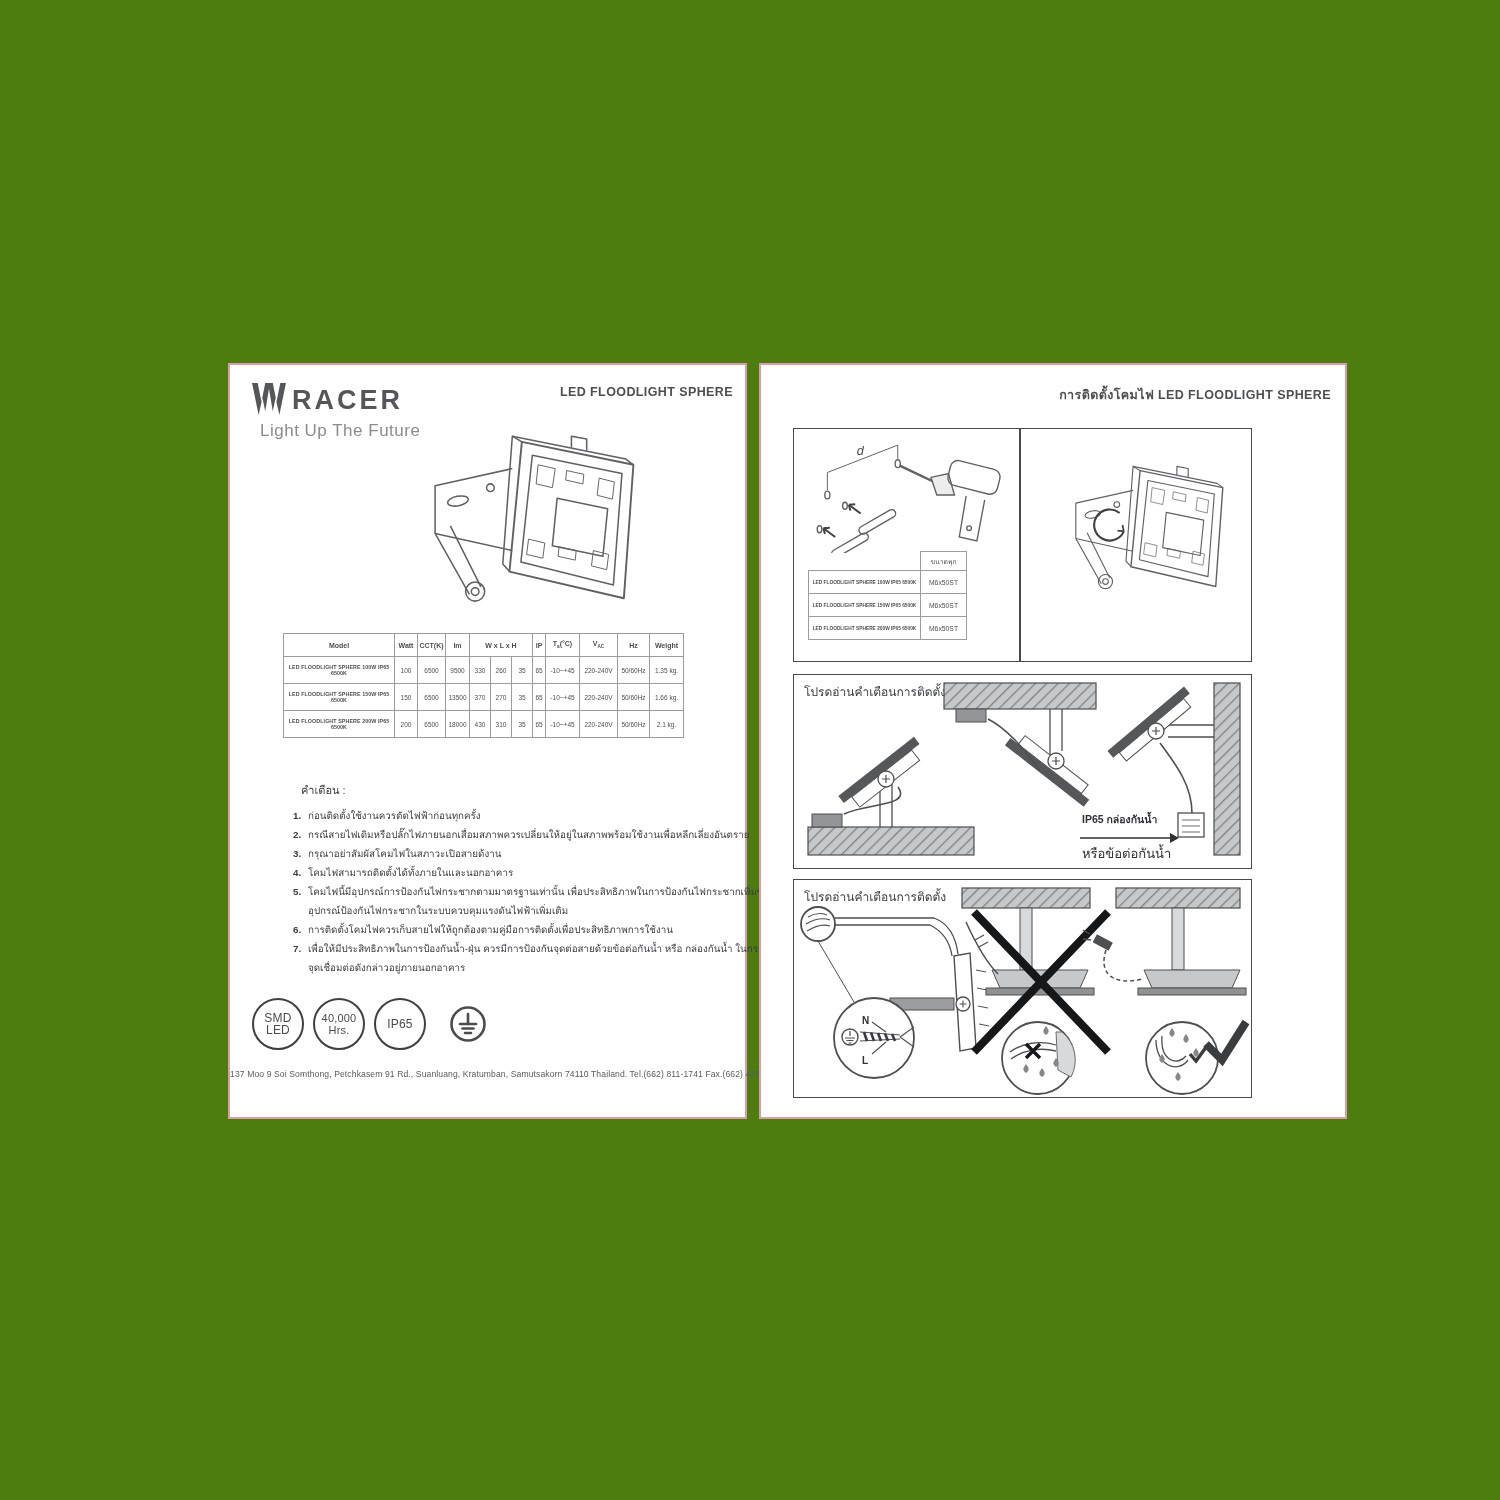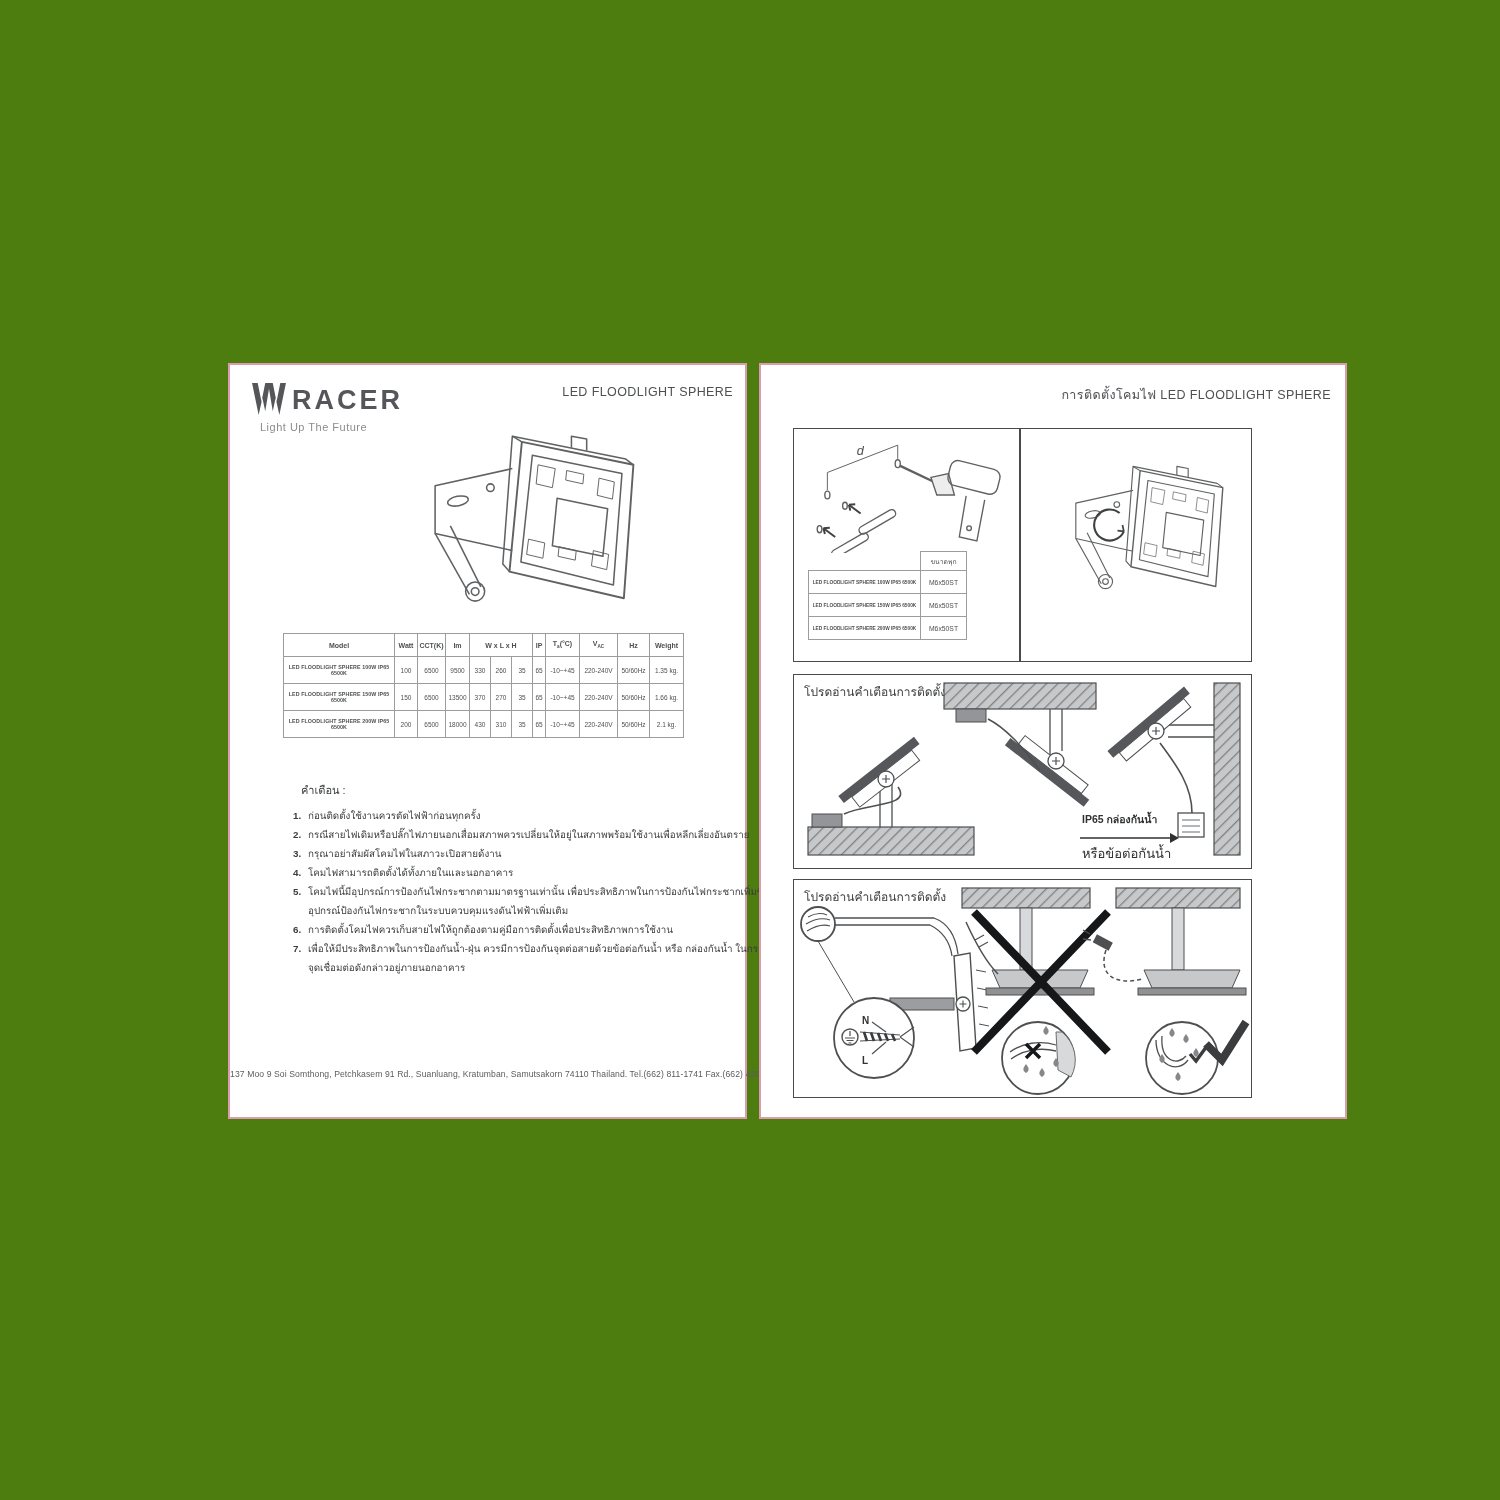--- a/index.html
+++ b/index.html
@@ -2,27 +2,27 @@
 <html><head>
 <meta charset="utf-8">
 <style>
   html,body{margin:0;padding:0;background:#fff;}
   .canvas{position:relative;width:1500px;height:1500px;background:#4d7c0f;
           font-family:"Liberation Sans",sans-serif;color:#58595b;overflow:hidden;padding-left:28px;}
   .page{position:absolute;background:#fff;border:2px solid #dd9cae;box-sizing:border-box;}
   .page-left{left:228px;top:363px;width:519px;height:756px;}
   .page-right{left:759px;top:363px;width:588px;height:756px;}
 
-  .page-title{position:absolute;font-weight:normal;font-size:12.5px;letter-spacing:.4px;color:#4d4f51;white-space:nowrap;}
+  .page-title{position:absolute;font-weight:bold;font-size:12.5px;letter-spacing:.4px;color:#4d4f51;white-space:nowrap;}
 
   
   .logo{position:absolute;left:22px;top:18px;}
   .logo-row{display:flex;align-items:flex-end;gap:6px;}
   .wordmark{font-size:27px;font-weight:bold;letter-spacing:3px;color:#55565a;line-height:30px;}
-  .tagline{font-size:11px;color:#8a8c8e;letter-spacing:.5px;margin:6px 0 0 8px;}
+  .tagline{font-size:17px;color:#8a8c8e;letter-spacing:.5px;margin:6px 0 0 8px;}
 
   
   .spec{position:absolute;left:53px;top:268px;border-collapse:collapse;table-layout:fixed;width:400px;}
   .spec td{border:1px solid #9a9c9e;text-align:center;vertical-align:middle;padding:0;
            font-size:6.5px;color:#4d4f51;height:26px;overflow:hidden;}
   .spec tr.hd td{height:22px;font-weight:bold;font-size:7px;}
   .spec td.model{font-size:5.3px;font-weight:bold;letter-spacing:.1px;}
   .spec sub{font-size:4.6px;}
 
   
@@ -213,20 +213,44 @@
       <div class="w-line">
           <span class="w-num">7.</span>
           <span class="w-txt">เพื่อให้มีประสิทธิภาพในการป้องกันน้ำ-ฝุ่น ควรมีการป้องกันจุดต่อสายด้วยข้อต่อกันน้ำ หรือ กล่องกันน้ำ ในกรณีที่มีการติดตั้ง</span>
         </div>
       <div class="w-line">
           <span class="w-num"></span>
           <span class="w-txt">จุดเชื่อมต่อดังกล่าวอยู่ภายนอกอาคาร</span>
         </div>
     </div>
 
+    <div class="badges">
+      <div class="badge">
+        <span>SMD</span>
+        <span>LED</span>
+      </div>
+      <div class="badge small-font">
+        <span>40,000</span>
+        <span>Hrs.</span>
+      </div>
+      <div class="badge">
+        <span>IP65</span>
+      </div>
+      <div class="badge badge-ground">
+        <svg width="38" height="38" viewBox="0 0 38 38">
+          <g fill="none" stroke="#4a4c4e" stroke-width="2.6" stroke-linecap="round">
+            <circle cx="19" cy="19" r="16.5"></circle>
+            <path d="M19 9 V19"></path>
+            <path d="M11 19 H27"></path>
+            <path d="M13.5 23.5 H24.5"></path>
+            <path d="M16 28 H22"></path>
+          </g>
+        </svg>
+      </div>
+    </div>
 
     <div class="address">137 Moo 9 Soi Somthong, Petchkasem 91 Rd., Suanluang, Kratumban, Samutsakorn 74110 Thailand. Tel.(662) 811-1741 Fax.(662) 420-2229</div>
   </section>
 
   <section class="page page-right">
 
     <div class="page-title" style="right:14px;top:20px;">การติดตั้งโคมไฟ LED FLOODLIGHT SPHERE</div>
 
     <div class="panel panel1">
       <div class="p1-divider"></div>

